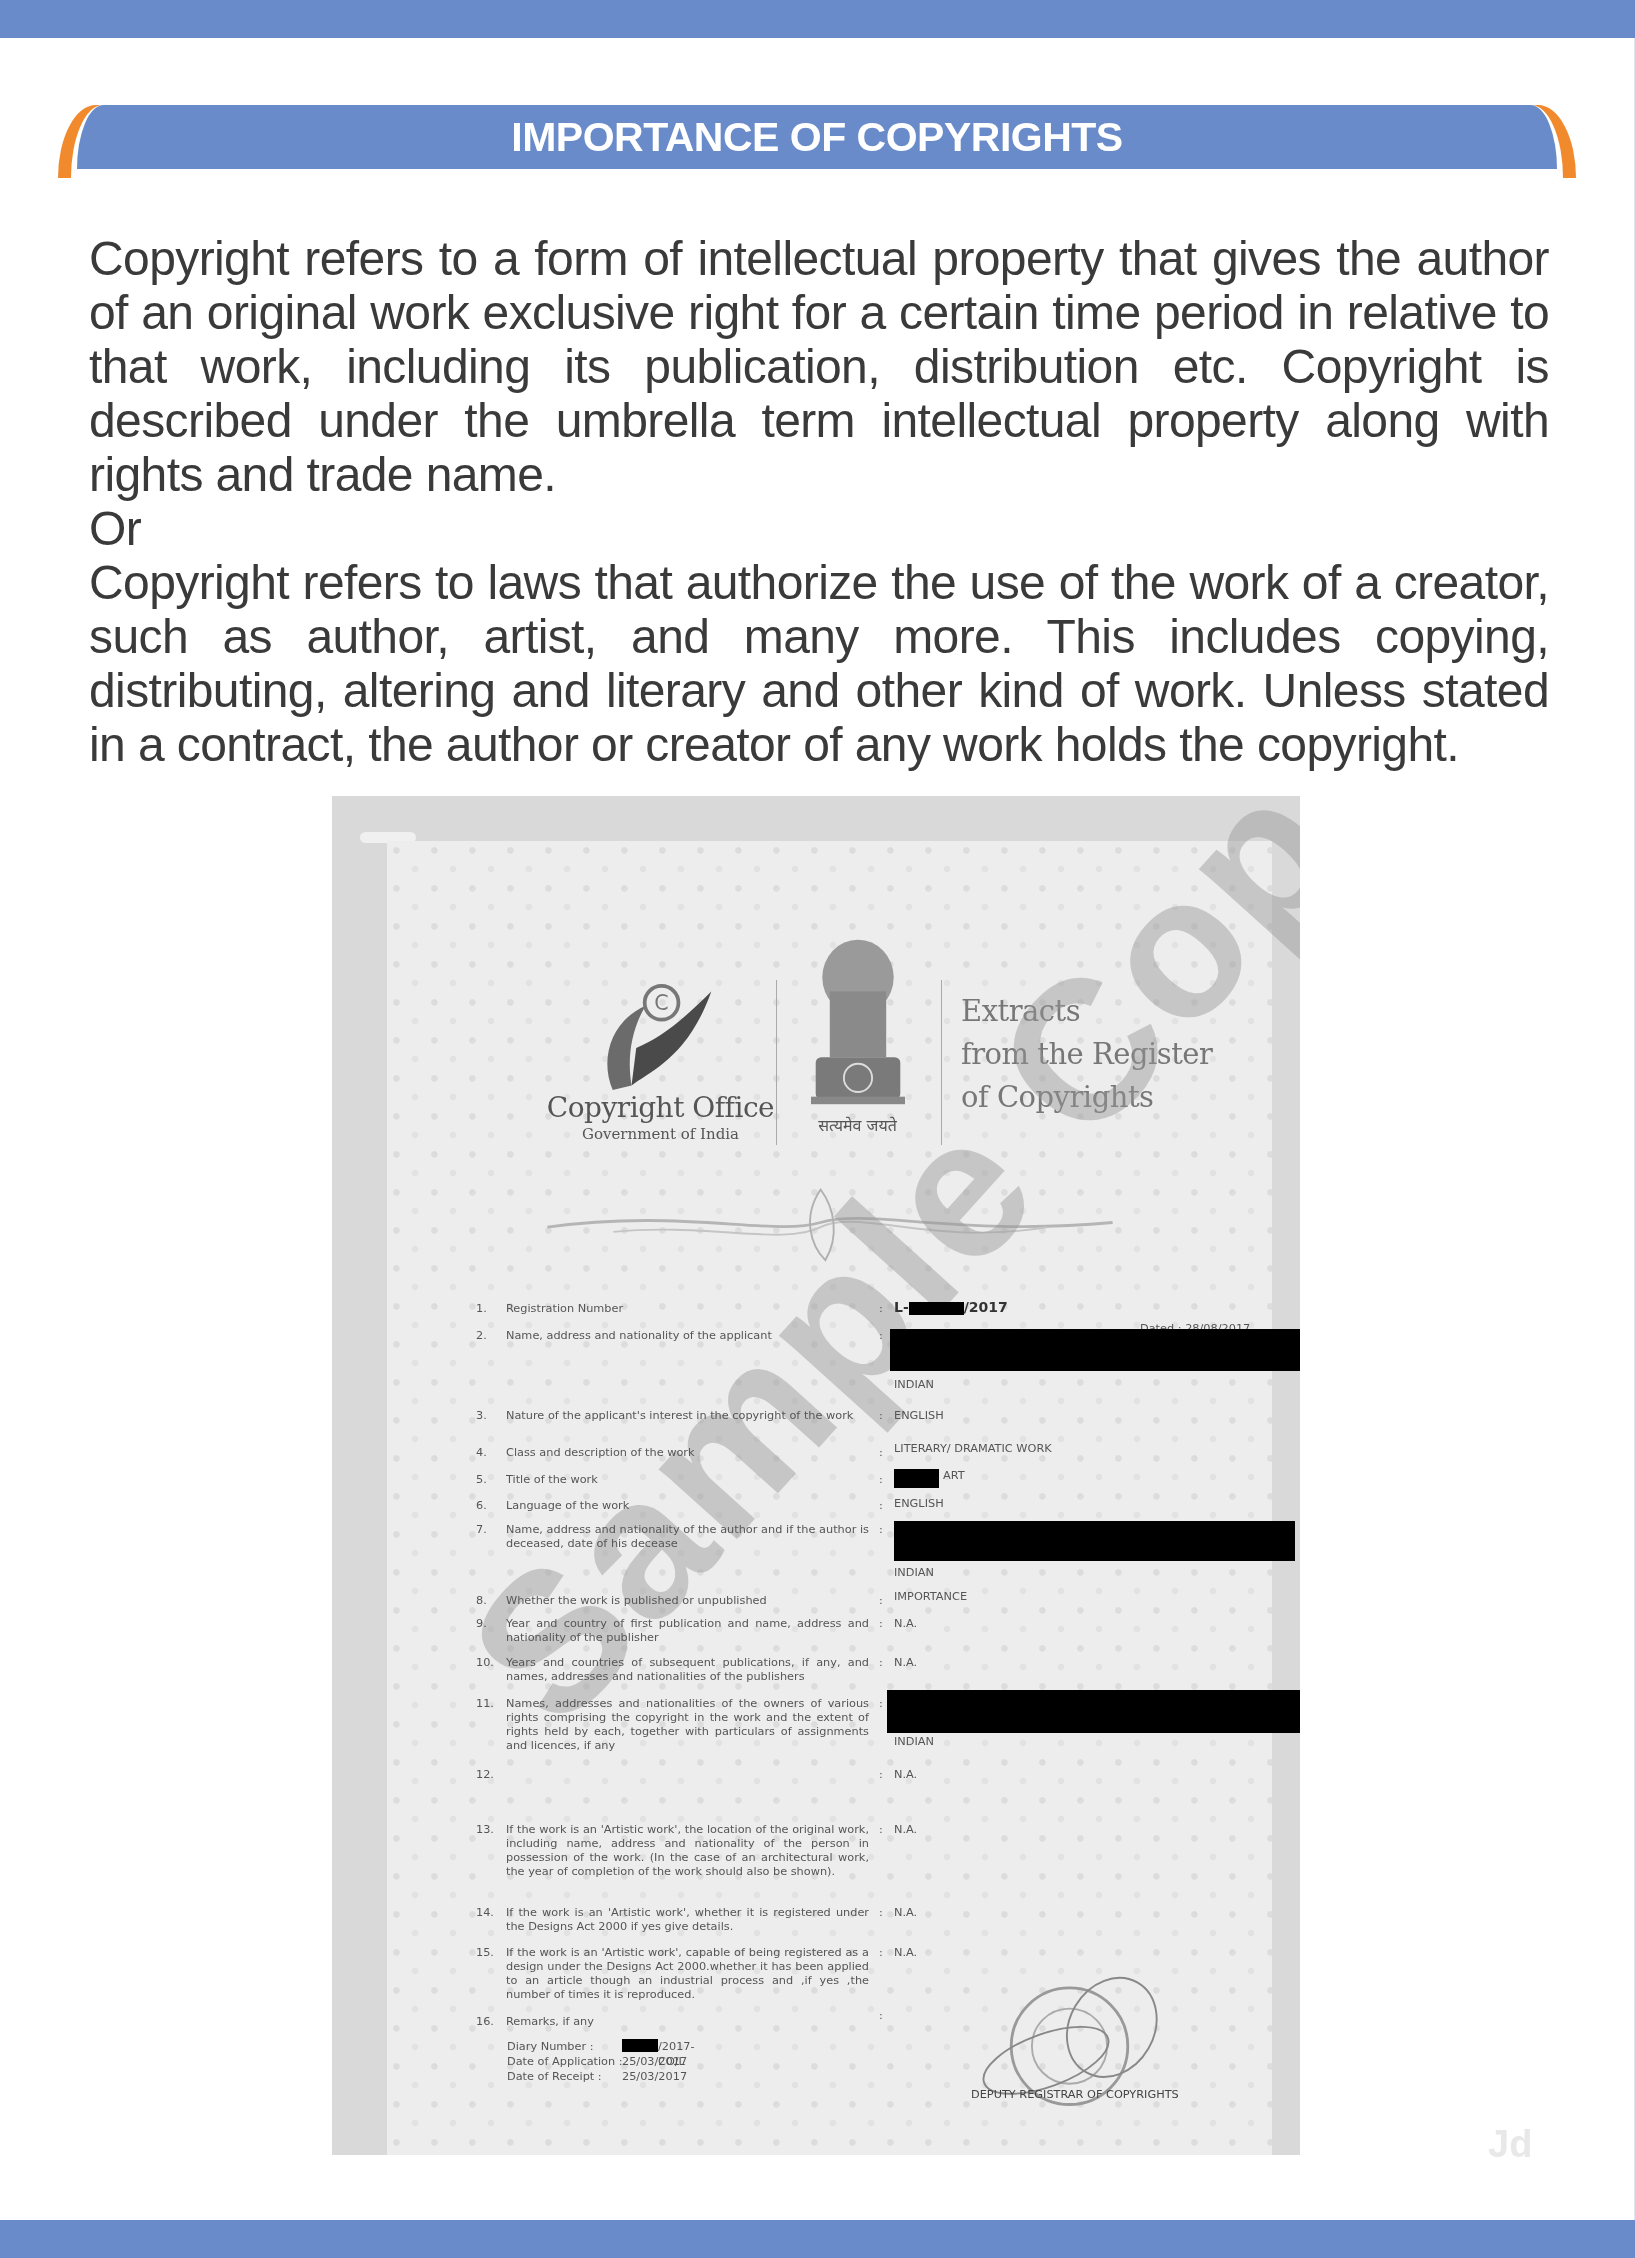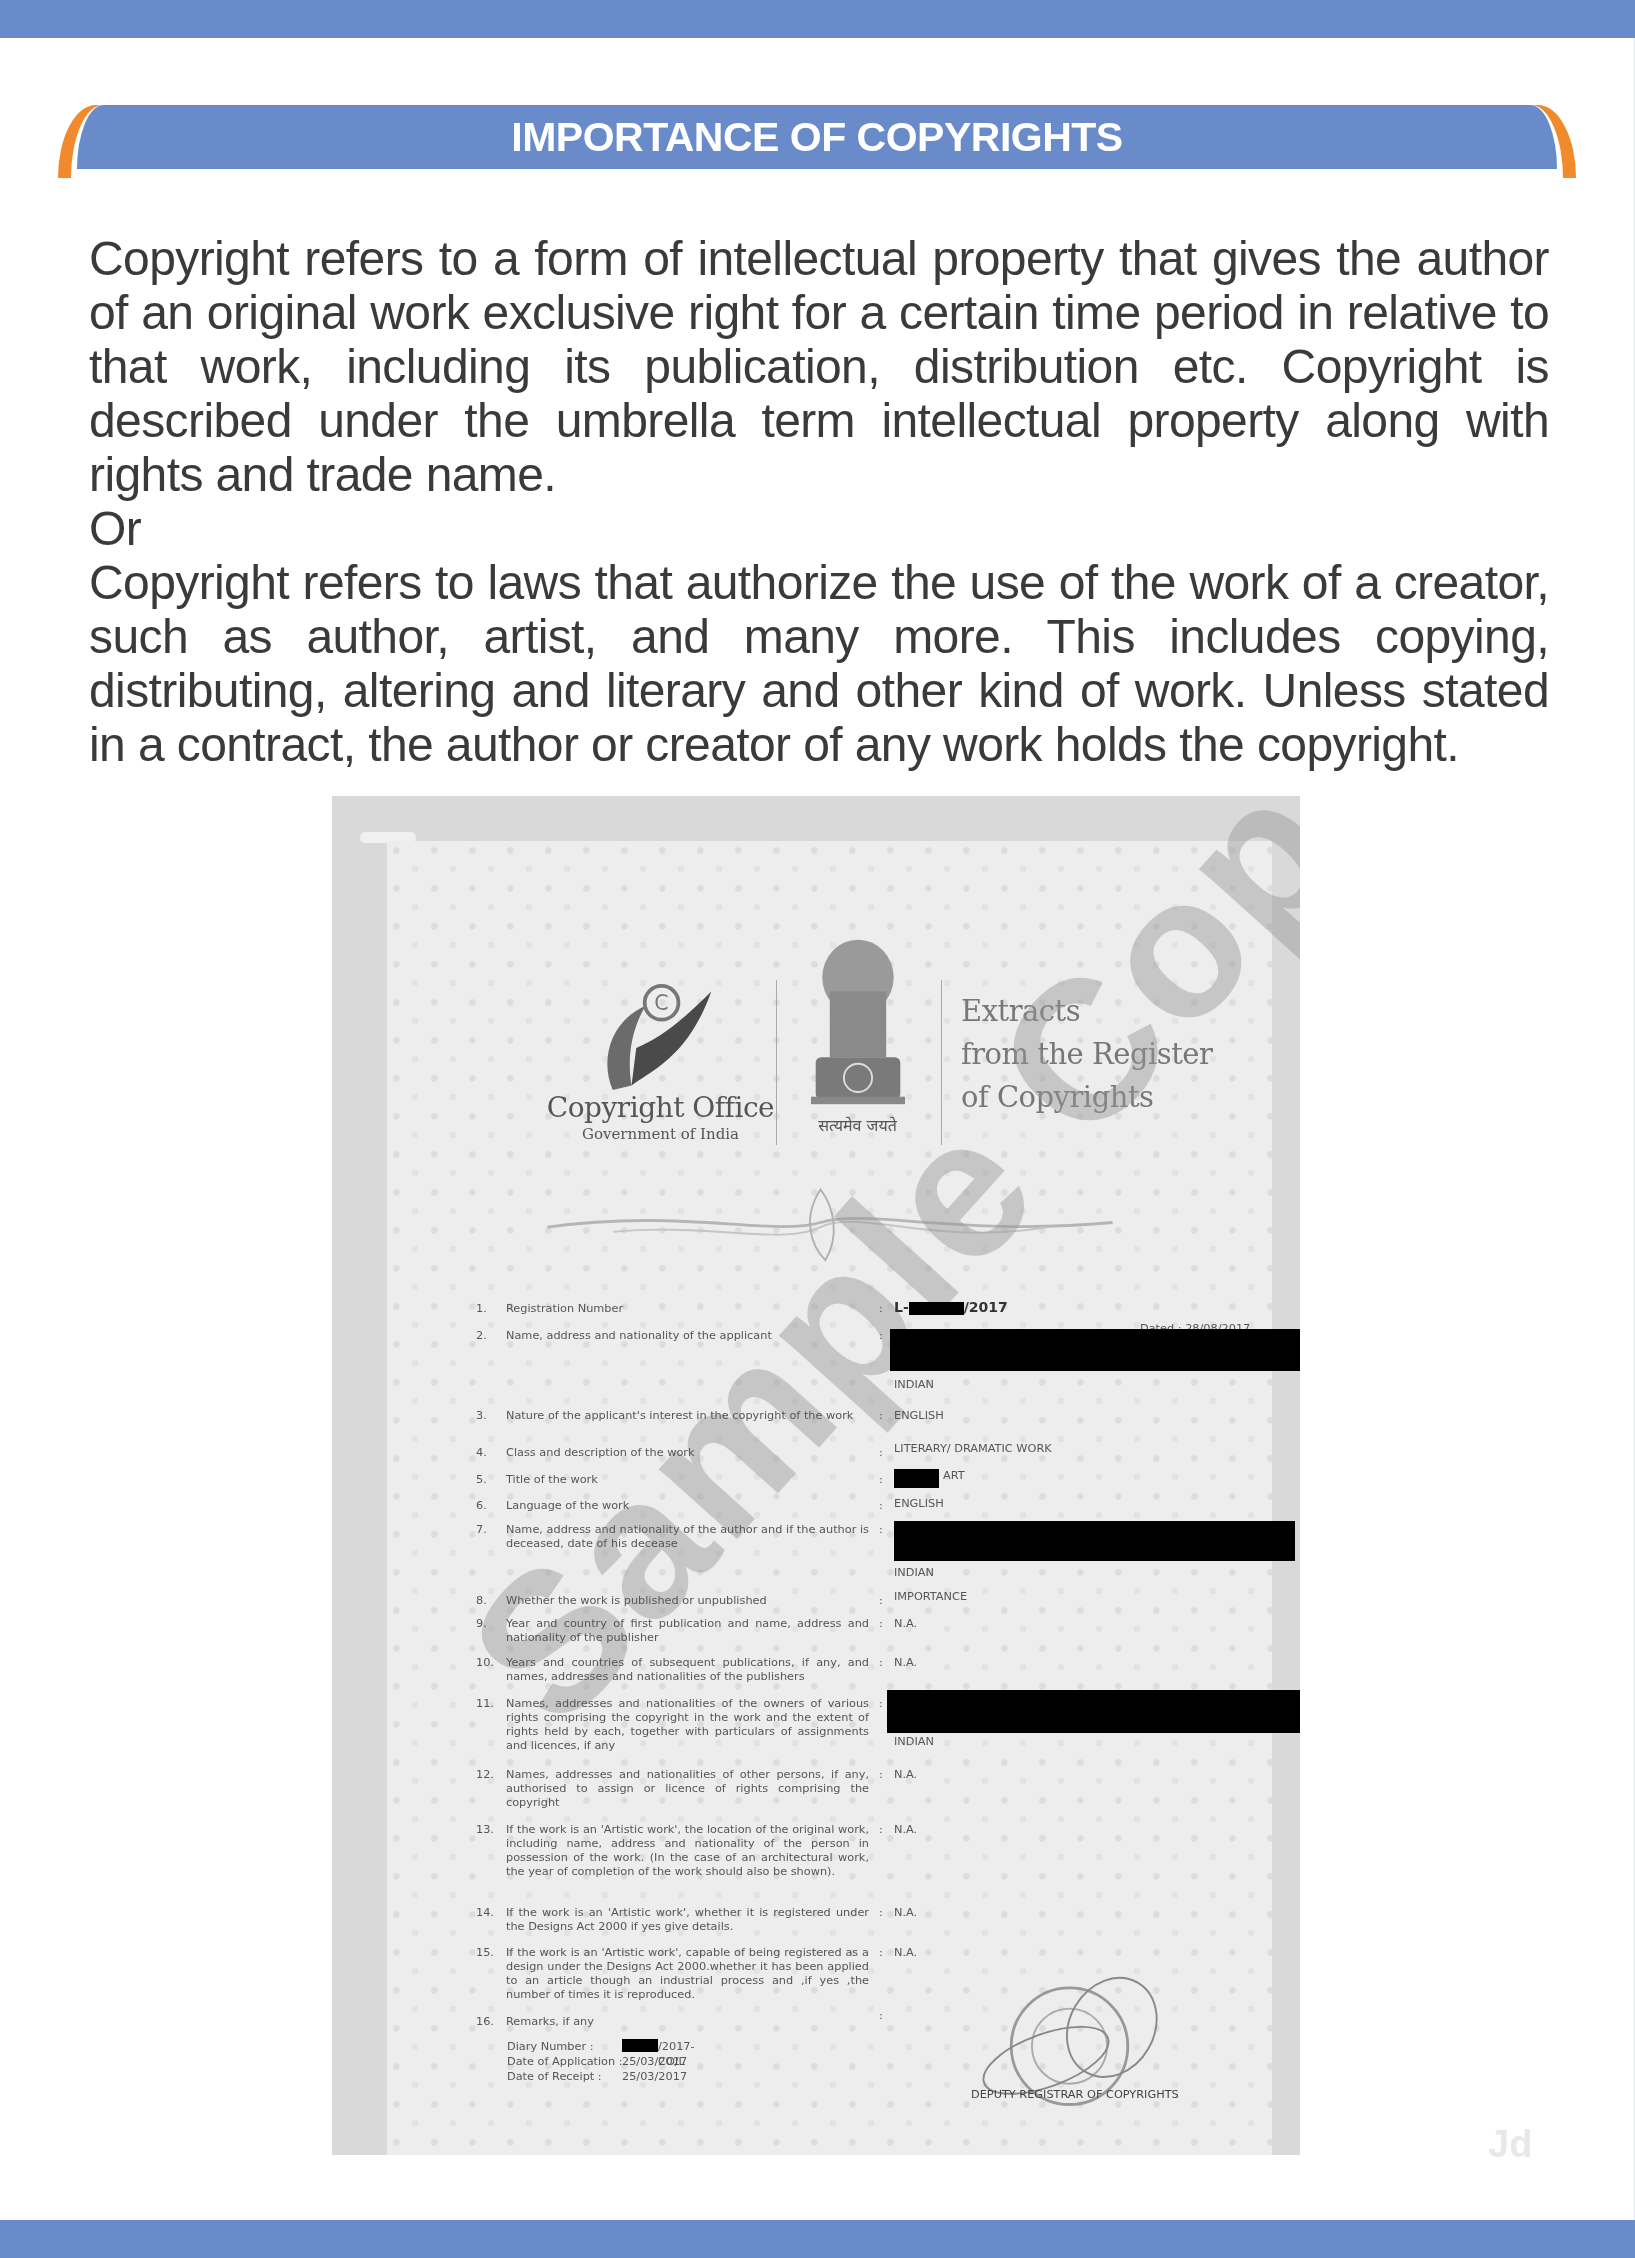--- a/index.html
+++ b/index.html
@@ -204,21 +204,20 @@
     <div class="row" style="left:89px; top:856px; width:829px; height:58px;">
       <span class="row-num">11.</span>
       <span class="row-label">Names, addresses and nationalities of the owners of various rights comprising the copyright in the work and the extent of rights held by each, together with particulars of assignments and licences, if any</span>
       <span class="row-colon">:</span>
       <div class="redact" style="left:411px; top:-7.5px; width:420px; height:43px;"></div>
       <span class="row-value" style="top:38px;">INDIAN</span>
     </div>
 
     <div class="row" style="left:89px; top:927px; width:829px; height:42px;">
       <span class="row-num">12.</span>
-      <span class="row-label">Names, addresses and nationalities of other persons, if any, authorised to assign or licence of rights comprising the copyright</span>
       <span class="row-colon">:</span>
       <span class="row-value">N.A.</span>
     </div>
 
     <div class="row" style="left:89px; top:982px; width:829px; height:71px;text-decoration:underline;">
       <span class="row-num">13.</span>
       <span class="row-label">If the work is an 'Artistic work', the location of the original work, including name, address and nationality of the person in possession of the work. (In the case of an architectural work, the year of completion of the work should also be shown).</span>
       <span class="row-colon">:</span>
       <span class="row-value">N.A.</span>
     </div>

